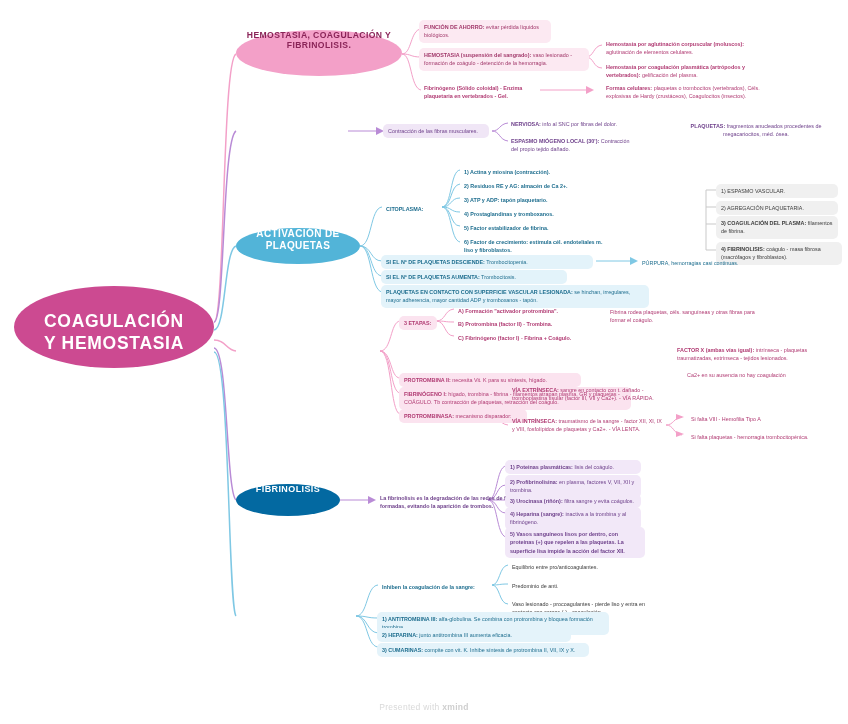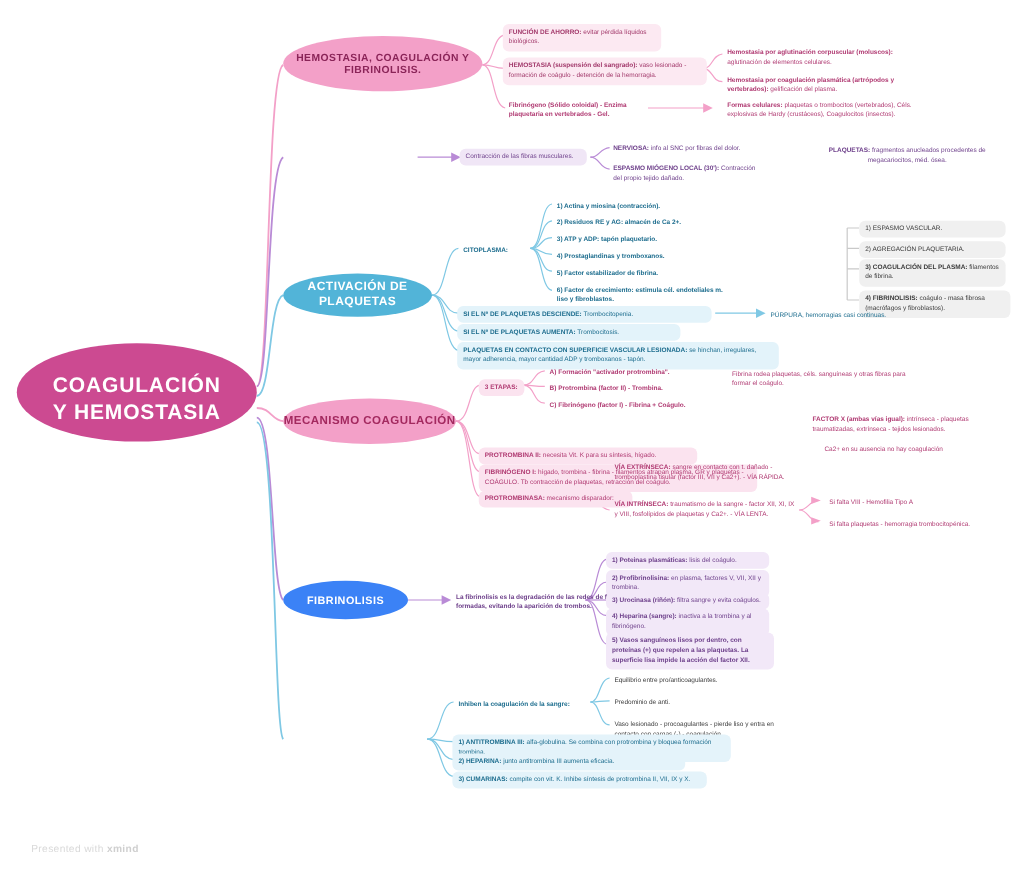--- a/index.html
+++ b/index.html
@@ -20,29 +20,29 @@
     left:14px;top:286px;width:200px;height:82px;
     background:#cc4a91;border-radius:50%;
     display:flex;align-items:center;justify-content:center;
     color:#ffffff;font-size:17.5px;font-weight:700;letter-spacing:.7px;
     text-align:center;line-height:1.25;
   }
 
   
   .l1{
     border-radius:50%;
-    display:flex;align-items:center;justify-content:center;
+    display:flex;align-items:flex-start;justify-content:center;
     text-align:center;color:#ffffff;font-weight:700;line-height:1.2;
     letter-spacing:.4px;
   }
   .l1.pinklight{background:#f3a0c8;color:#8a2458;}
   .l1.purple{background:#9b59b6;}
   .l1.blue{background:#52b4d8;}
   .l1.rose{background:#f3a0c8;color:#a3295f;}
-  .l1.violet{background:#3b82f6;}
+  .l1.violet{background:#0369a1;}
   .l1.skyblue{background:#8ed0e8;color:#14516b;}
 
   #n-hemo  {left:236px;top:30px;width:166px;height:46px;font-size:8.6px;}
   #n-espasmo{left:236px;top:116px;width:112px;height:31px;font-size:9px;}
   #n-activ {left:236px;top:228px;width:124px;height:36px;font-size:10px;}
   #n-meca  {left:236px;top:332px;width:144px;height:38px;font-size:9.6px;}
   #n-fibri {left:236px;top:484px;width:104px;height:32px;font-size:9px;}
   #n-antico{left:236px;top:600px;width:120px;height:32px;font-size:9px;}
 
   
@@ -66,22 +66,22 @@
   .t-sky    {background:#e4f3fa;color:#1d6d8e;}
 
   .centerline{text-align:center;}
 
   .heading{
     position:absolute;color:#2b2b2b;font-size:9px;font-weight:700;
     text-align:center;line-height:1.35;letter-spacing:.4px;
   }
 
   .footer{
-    position:absolute;left:0;right:0;bottom:12px;
-    font-size:8.5px;color:#d9d9d9;letter-spacing:.3px;padding-left:26px;
+    position:absolute;left:0;right:0;bottom:12px;text-align:center;
+    font-size:8.5px;color:#d9d9d9;letter-spacing:.3px;
   }
   .footer b{color:#cfcfcf;font-weight:700;}
 </style>
 </head>
 <body>
 
 <div id="canvas">
 
   <svg class="links" viewBox="0 0 848 724">
 
@@ -188,23 +188,20 @@
   <div class="leaf t-bluew" style="left:459px;top:179px;width:160px;font-weight:700;"><b>2) Residuos RE y AG:</b> almacén de Ca 2+.</div>
   <div class="leaf t-bluew" style="left:459px;top:193px;width:160px;font-weight:700;"><b>3) ATP y ADP:</b> tapón plaquetario.</div>
   <div class="leaf t-bluew" style="left:459px;top:207px;width:160px;font-weight:700;">4) Prostaglandinas y tromboxanos.</div>
   <div class="leaf t-bluew" style="left:459px;top:221px;width:160px;font-weight:700;">5) Factor estabilizador de fibrina.</div>
   <div class="leaf t-bluew" style="left:459px;top:235px;width:150px;font-weight:700;"><b>6) Factor de crecimiento:</b> estimula cél. endoteliales m. liso y fibroblastos.</div>
   <div class="leaf t-blue" style="left:381px;top:255px;width:212px;"><b>SI EL Nº DE PLAQUETAS DESCIENDE:</b> Trombocitopenia.</div>
   <div class="leaf t-bluew" style="left:637px;top:256px;width:160px;">PÚRPURA, hemorragias casi continuas.</div>
   <div class="leaf t-blue" style="left:381px;top:270px;width:186px;"><b>SI EL Nº DE PLAQUETAS AUMENTA:</b> Trombocitosis.</div>
   <div class="leaf t-blue" style="left:381px;top:285px;width:268px;"><b>PLAQUETAS EN CONTACTO CON SUPERFICIE VASCULAR LESIONADA:</b> se hinchan, irregulares, mayor adherencia, mayor cantidad ADP y tromboxanos - tapón.</div>
 
-  <div class="node l1 rose" id="n-meca">
-    <span>MECANISMO COAGULACIÓN</span>
-  </div>
   <div class="leaf t-rose" style="left:399px;top:316px;width:38px;font-weight:700;"><b>3 ETAPAS:</b></div>
   <div class="leaf t-pinkw" style="left:453px;top:304px;width:140px;font-weight:700;">A) Formación "activador protrombina".</div>
   <div class="leaf t-pinkw" style="left:453px;top:317px;width:140px;font-weight:700;">B) Protrombina (factor II) - Trombina.</div>
   <div class="leaf t-pinkw" style="left:453px;top:331px;width:150px;font-weight:700;">C) Fibrinógeno (factor I) - Fibrina + Coágulo.</div>
   <div class="leaf t-pinkw" style="left:605px;top:305px;width:166px;">Fibrina rodea plaquetas, céls. sanguíneas y otras fibras para formar el coágulo.</div>
   <div class="leaf t-rose" style="left:399px;top:373px;width:182px;"><b>PROTROMBINA II:</b> necesita Vit. K para su síntesis, hígado.</div>
   <div class="leaf t-rose" style="left:399px;top:387px;width:232px;"><b>FIBRINÓGENO I:</b> hígado, trombina - fibrina - filamentos atrapan plasma, GR y plaquetas - COÁGULO. Tb contracción de plaquetas, retracción del coágulo.</div>
   <div class="leaf t-rose" style="left:399px;top:409px;width:128px;"><b>PROTROMBINASA:</b> mecanismo disparador:</div>
   <div class="leaf t-pinkw" style="left:507px;top:383px;width:162px;"><b>VÍA EXTRÍNSECA:</b> sangre en contacto con t. dañado - tromboplastina tisular (factor III, VII y Ca2+). - VÍA RÁPIDA.</div>
   <div class="leaf t-pinkw" style="left:507px;top:414px;width:162px;"><b>VÍA INTRÍNSECA:</b> traumatismo de la sangre - factor XII, XI, IX y VIII, fosfolípidos de plaquetas y Ca2+. - VÍA LENTA.</div>

